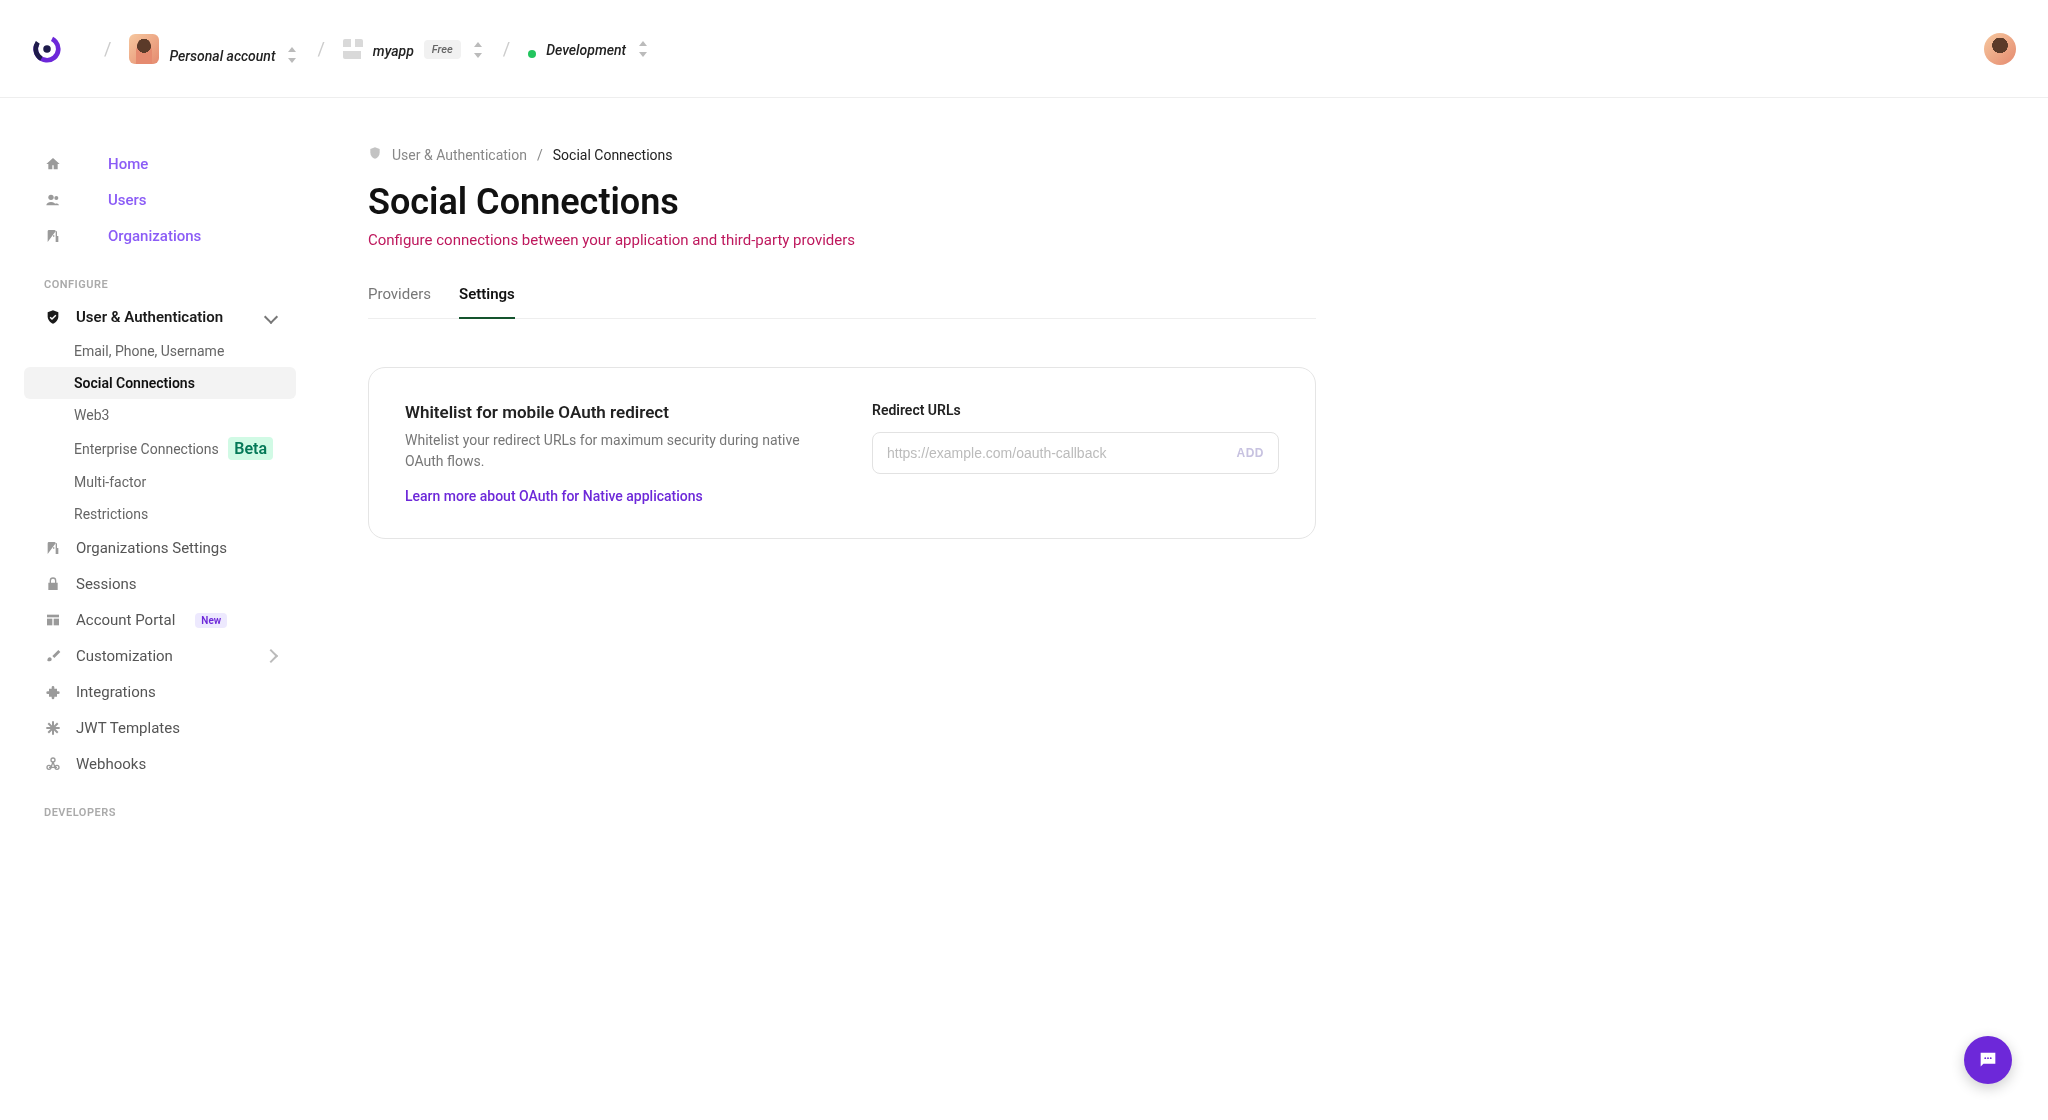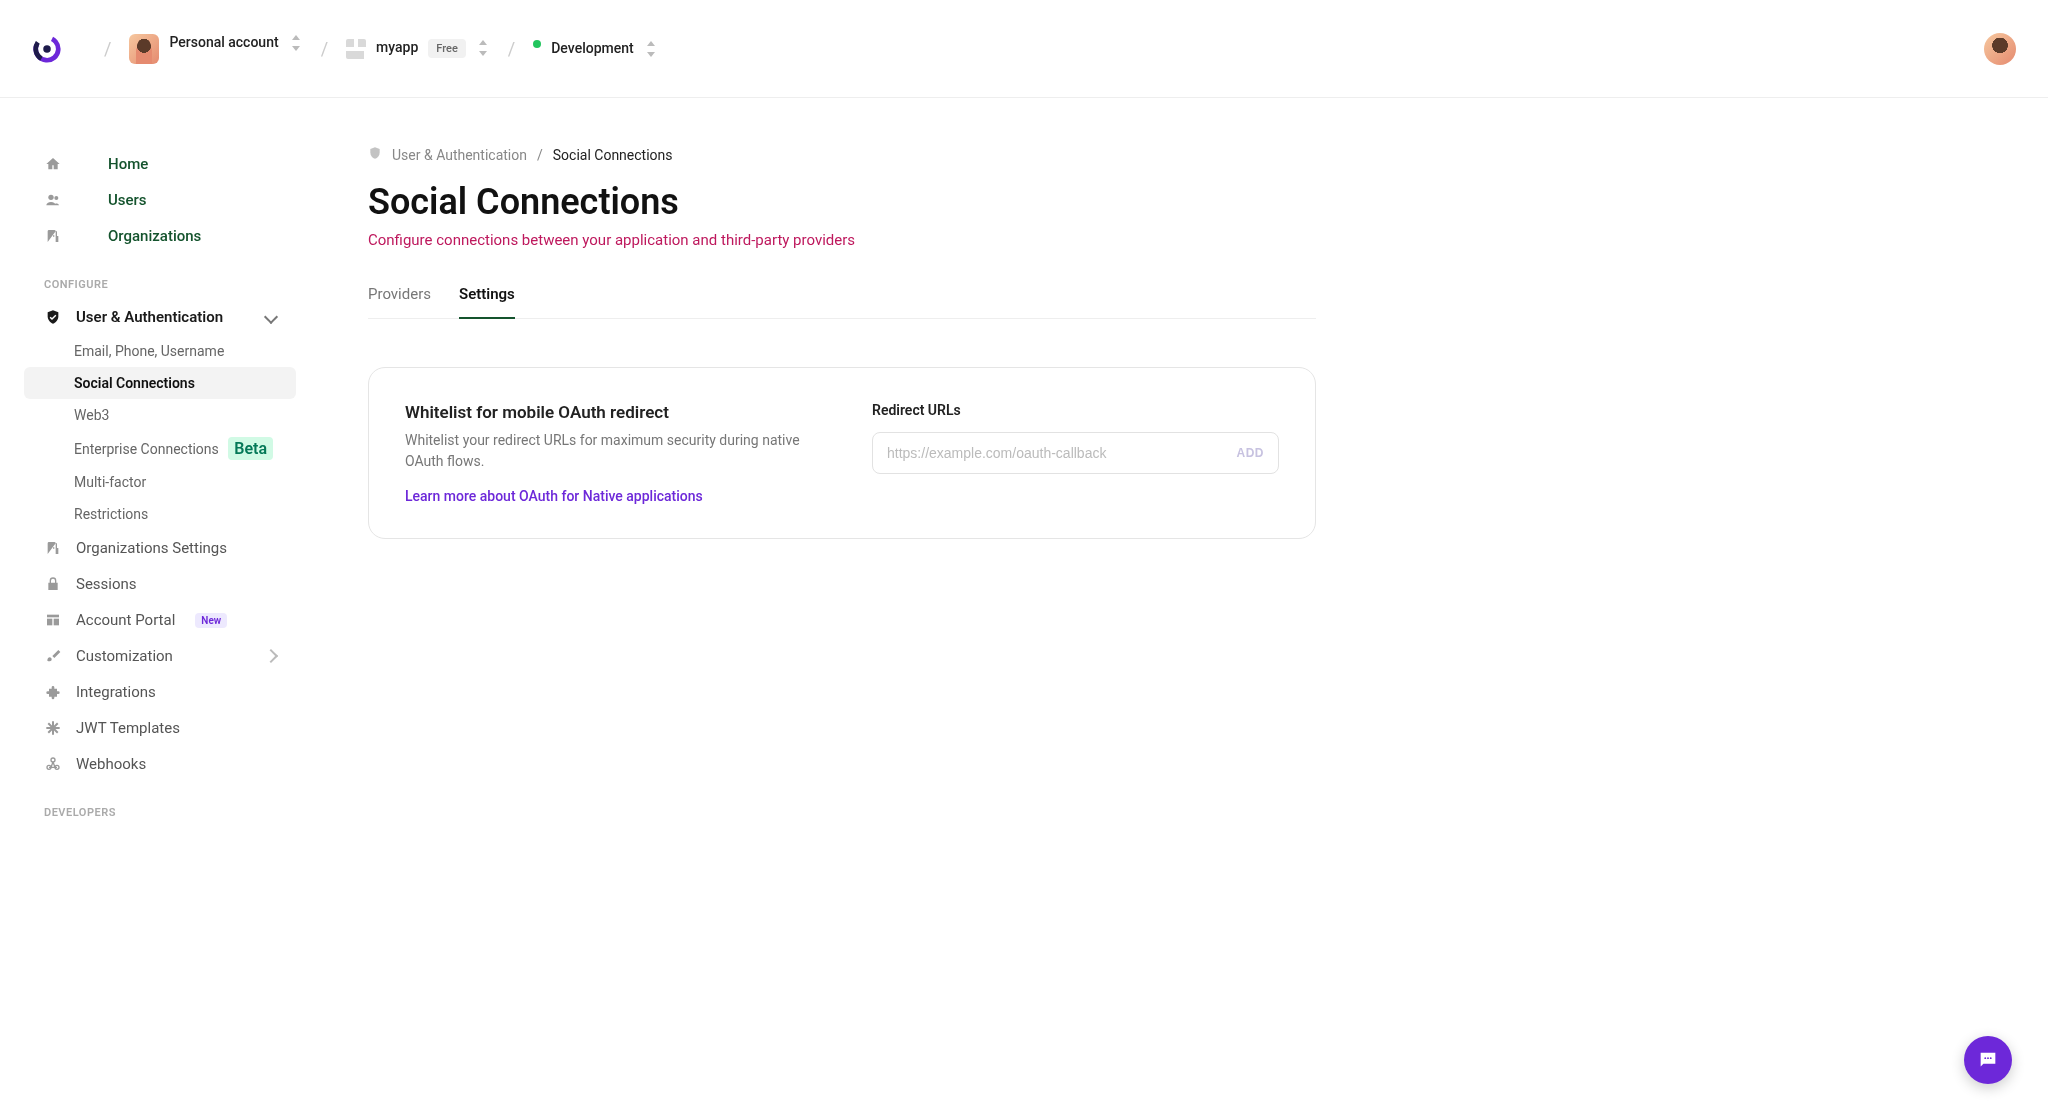--- a/index.html
+++ b/index.html
@@ -22,23 +22,24 @@
     width: 30px; height: 30px;
     margin-right: 24px;
     display: flex; align-items: center; justify-content: center;
   }
   .breadcrumb-sep {
     color: #ccc;
     margin: 0 18px;
     font-size: 18px;
   }
   .crumb {
-    display: flex; align-items: flex-start;
+    display: flex; align-items: flex-end;
     gap: 10px;
     cursor: pointer;
+    font-style: italic;
   }
   .crumb .avatar-sm {
     width: 30px; height: 30px;
     border-radius: 6px;
     background: linear-gradient(135deg,#f6c89f,#e58a6f);
     position: relative;
     overflow: hidden;
   }
   .crumb .avatar-sm::after{
     content:""; position:absolute; inset:4px 7px 0 7px;
@@ -110,21 +111,21 @@
   
   .nav-item {
     display: flex; align-items: center;
     gap: 14px;
     padding: 9px 20px;
     color: #555;
     cursor: pointer;
     border-radius: 6px;
     font-size: 15px;
   }
-  .nav-item.top { color:#14532d; font-weight:500;gap:46px;}
+  .nav-item.top { color:#8b5cf6; font-weight:500;gap:46px;}
   .nav-icon {
     width: 18px; height: 18px;
     display:flex;align-items:center;justify-content:center;
     color:#9a9a9a;
   }
   .nav-item.strong { color: #1a1a1a; font-weight: 600; }
   .nav-item.strong .nav-icon{ color:#1a1a1a; }
   .section-label {
     font-size: 11px;
     letter-spacing: 0.5px;

